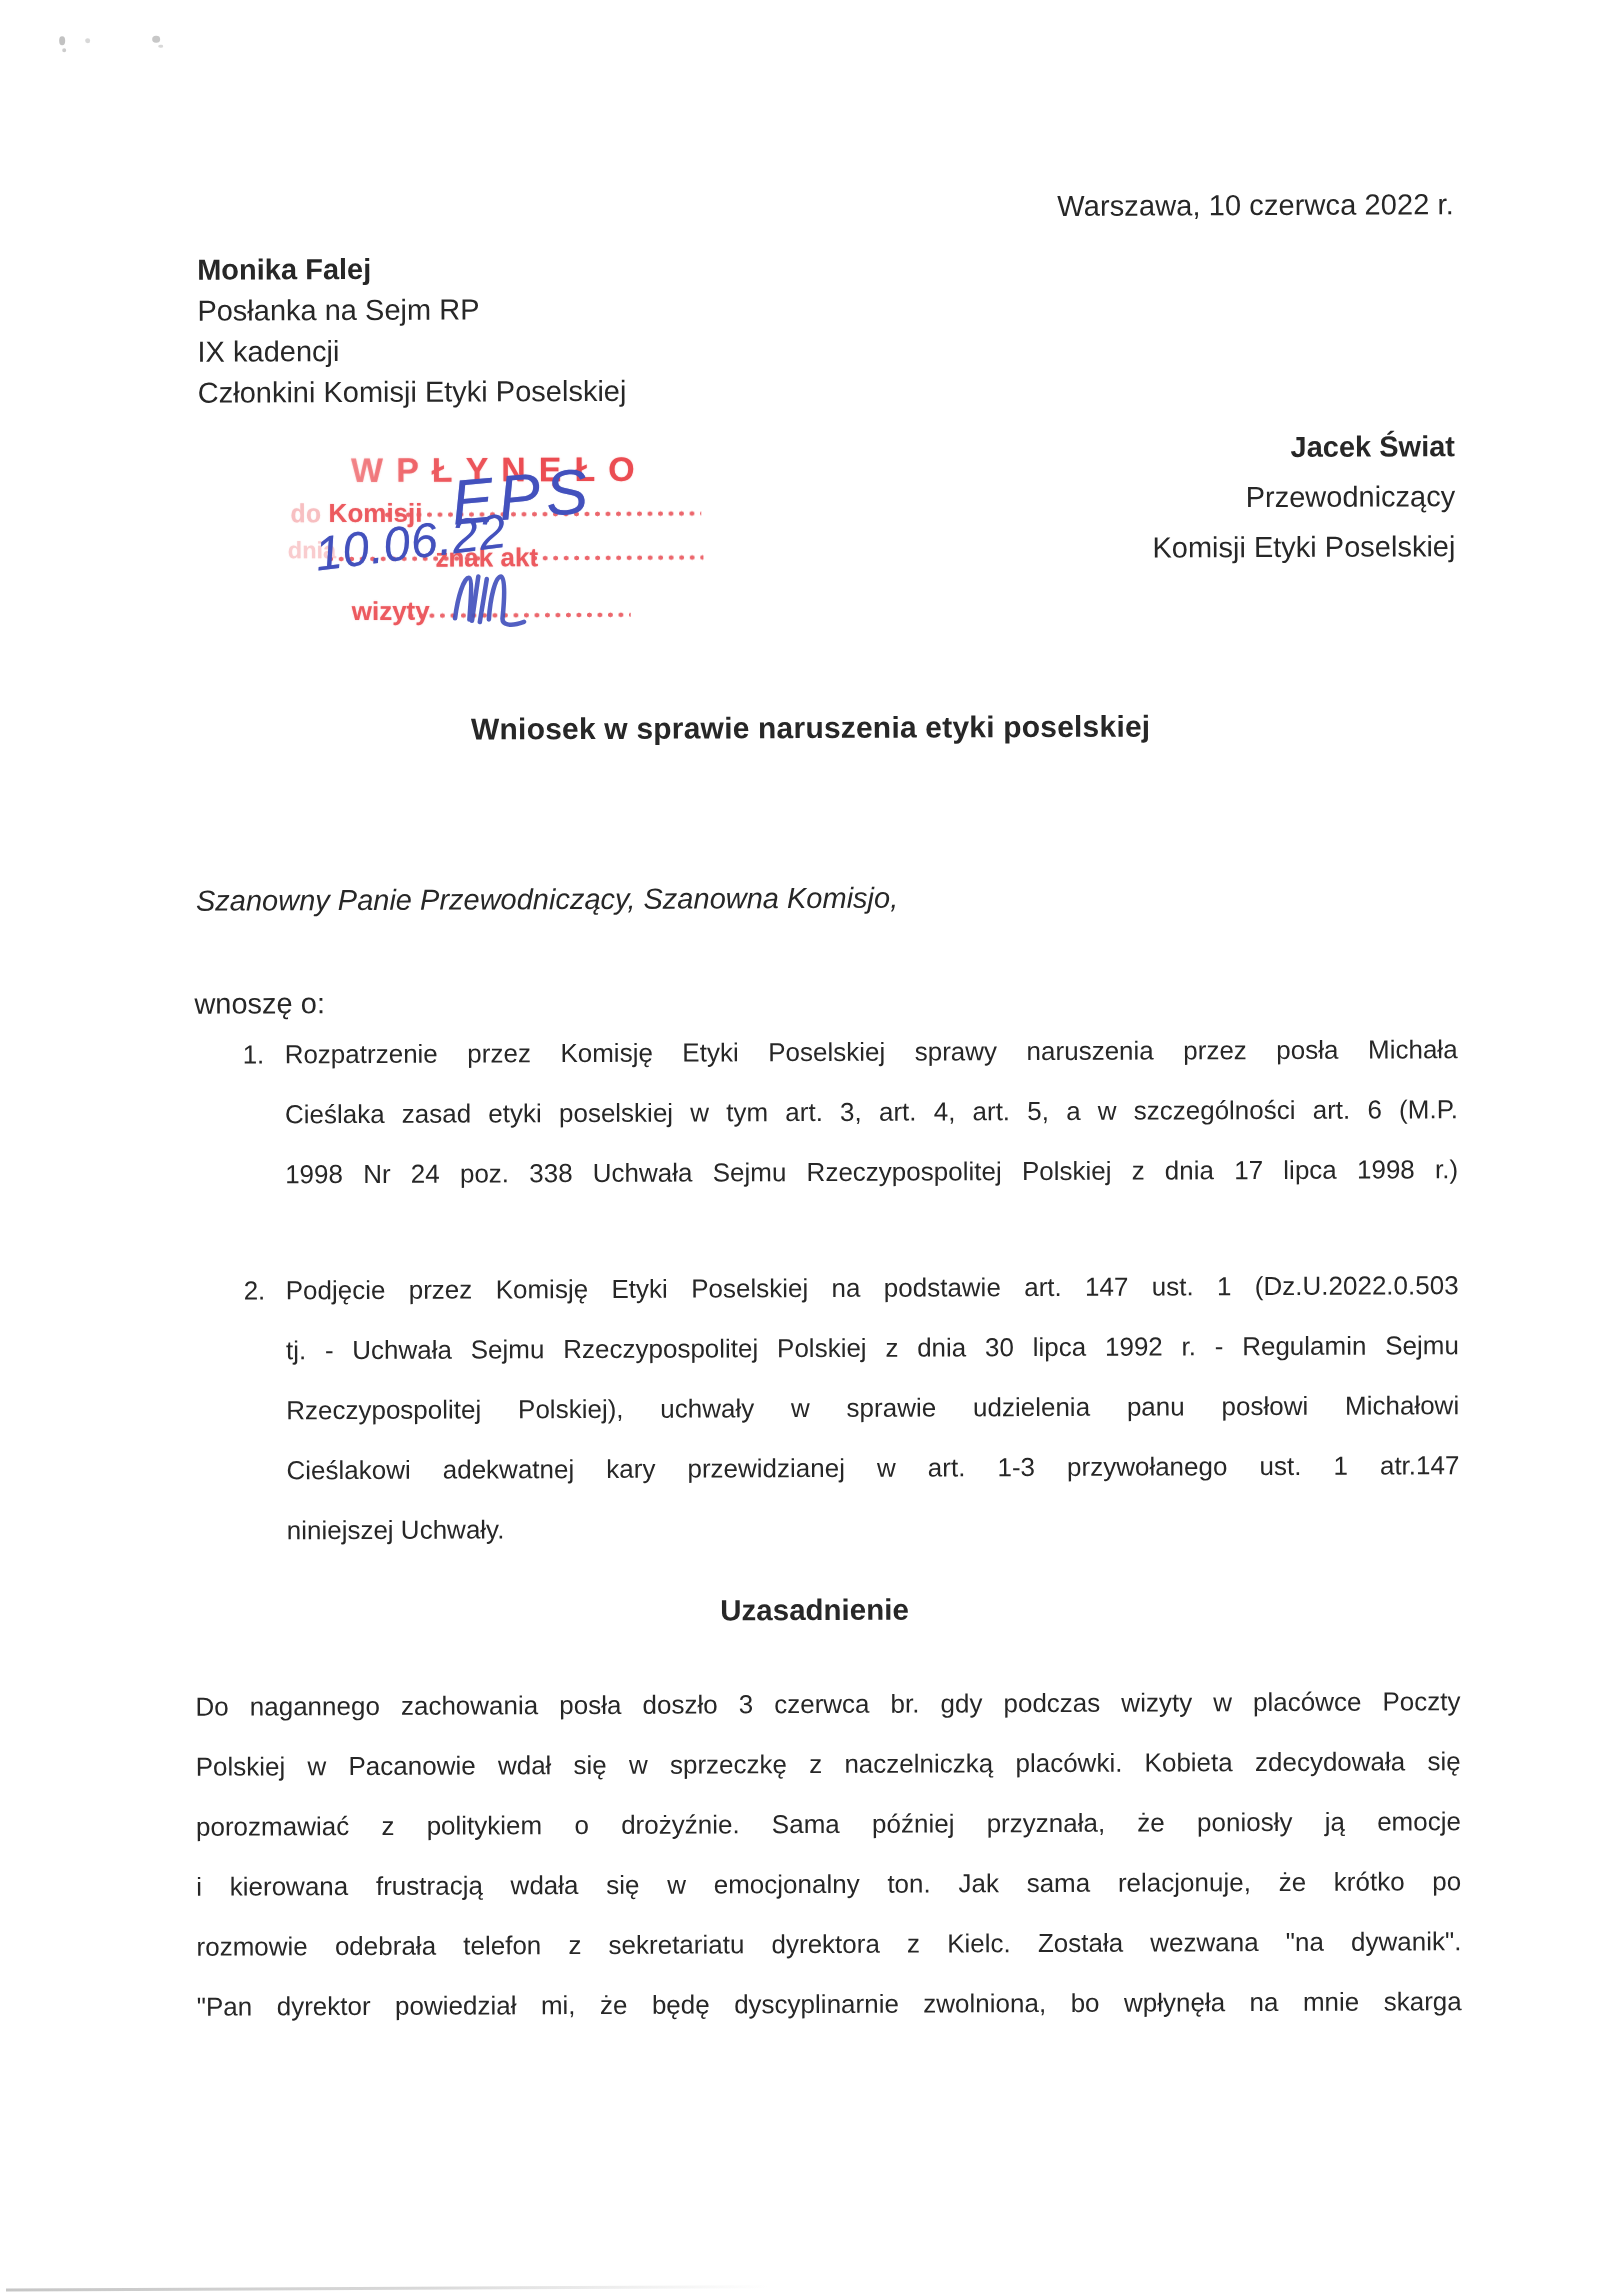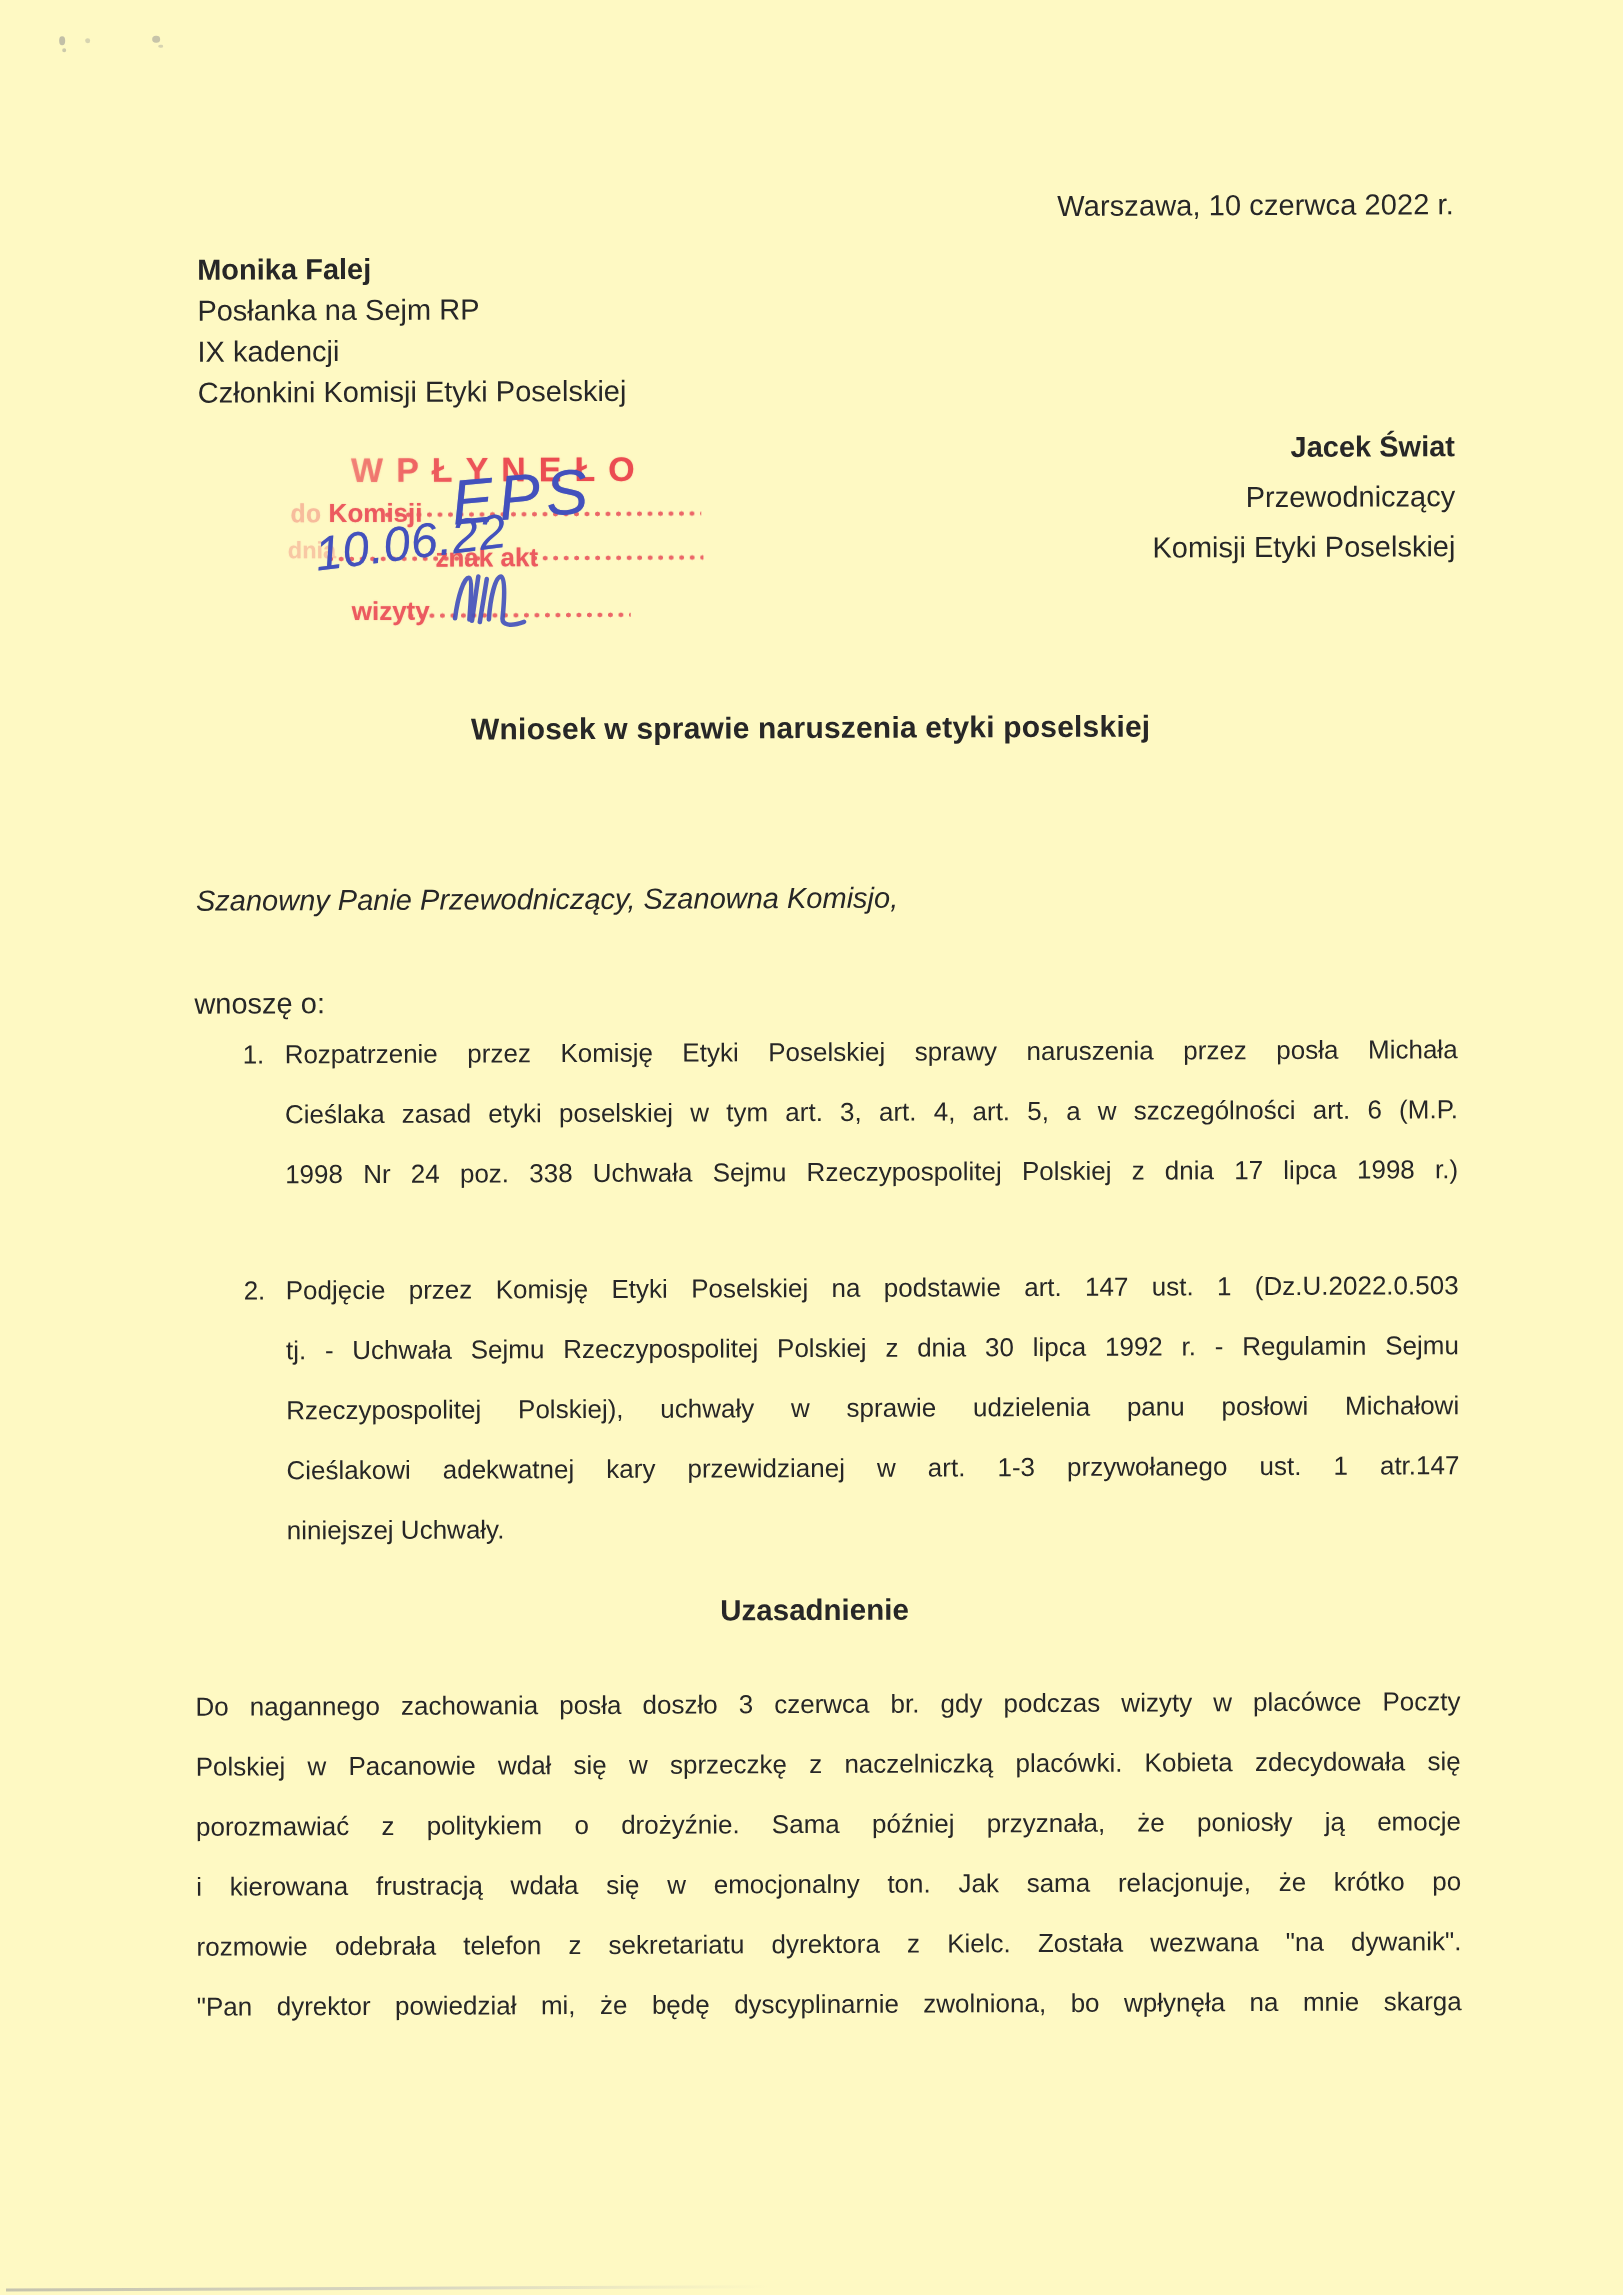--- a/index.html
+++ b/index.html
@@ -1,19 +1,19 @@
 <!DOCTYPE html>
 <html lang="pl" style="font-size:10.5px"><head>
 <meta charset="utf-8">
 <style>
   html,body{margin:0;padding:0;background:#e8e8e8;}
   .sheet{
     position:relative;
     width:1623px;height:2295px;
-    background:#fef9c3;
+    background:#ffffff;
     overflow:hidden;
     font-family:"Liberation Sans",sans-serif;
     color:#272727;
   }
   .content{
     position:absolute;left:0;top:0;width:100%;height:100%;
     transform:rotate(-0.25deg);
     transform-origin:50% 40%;
   }
   

